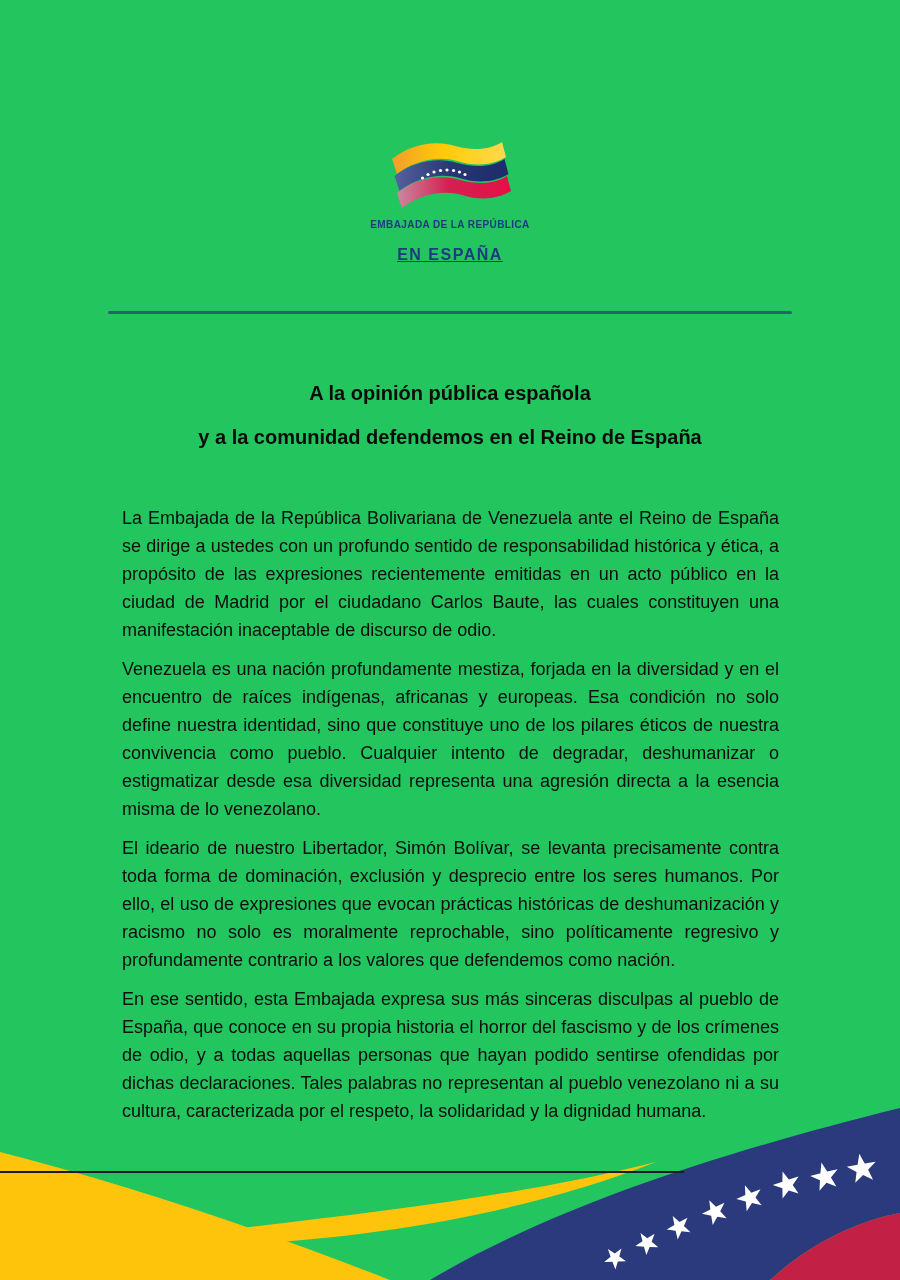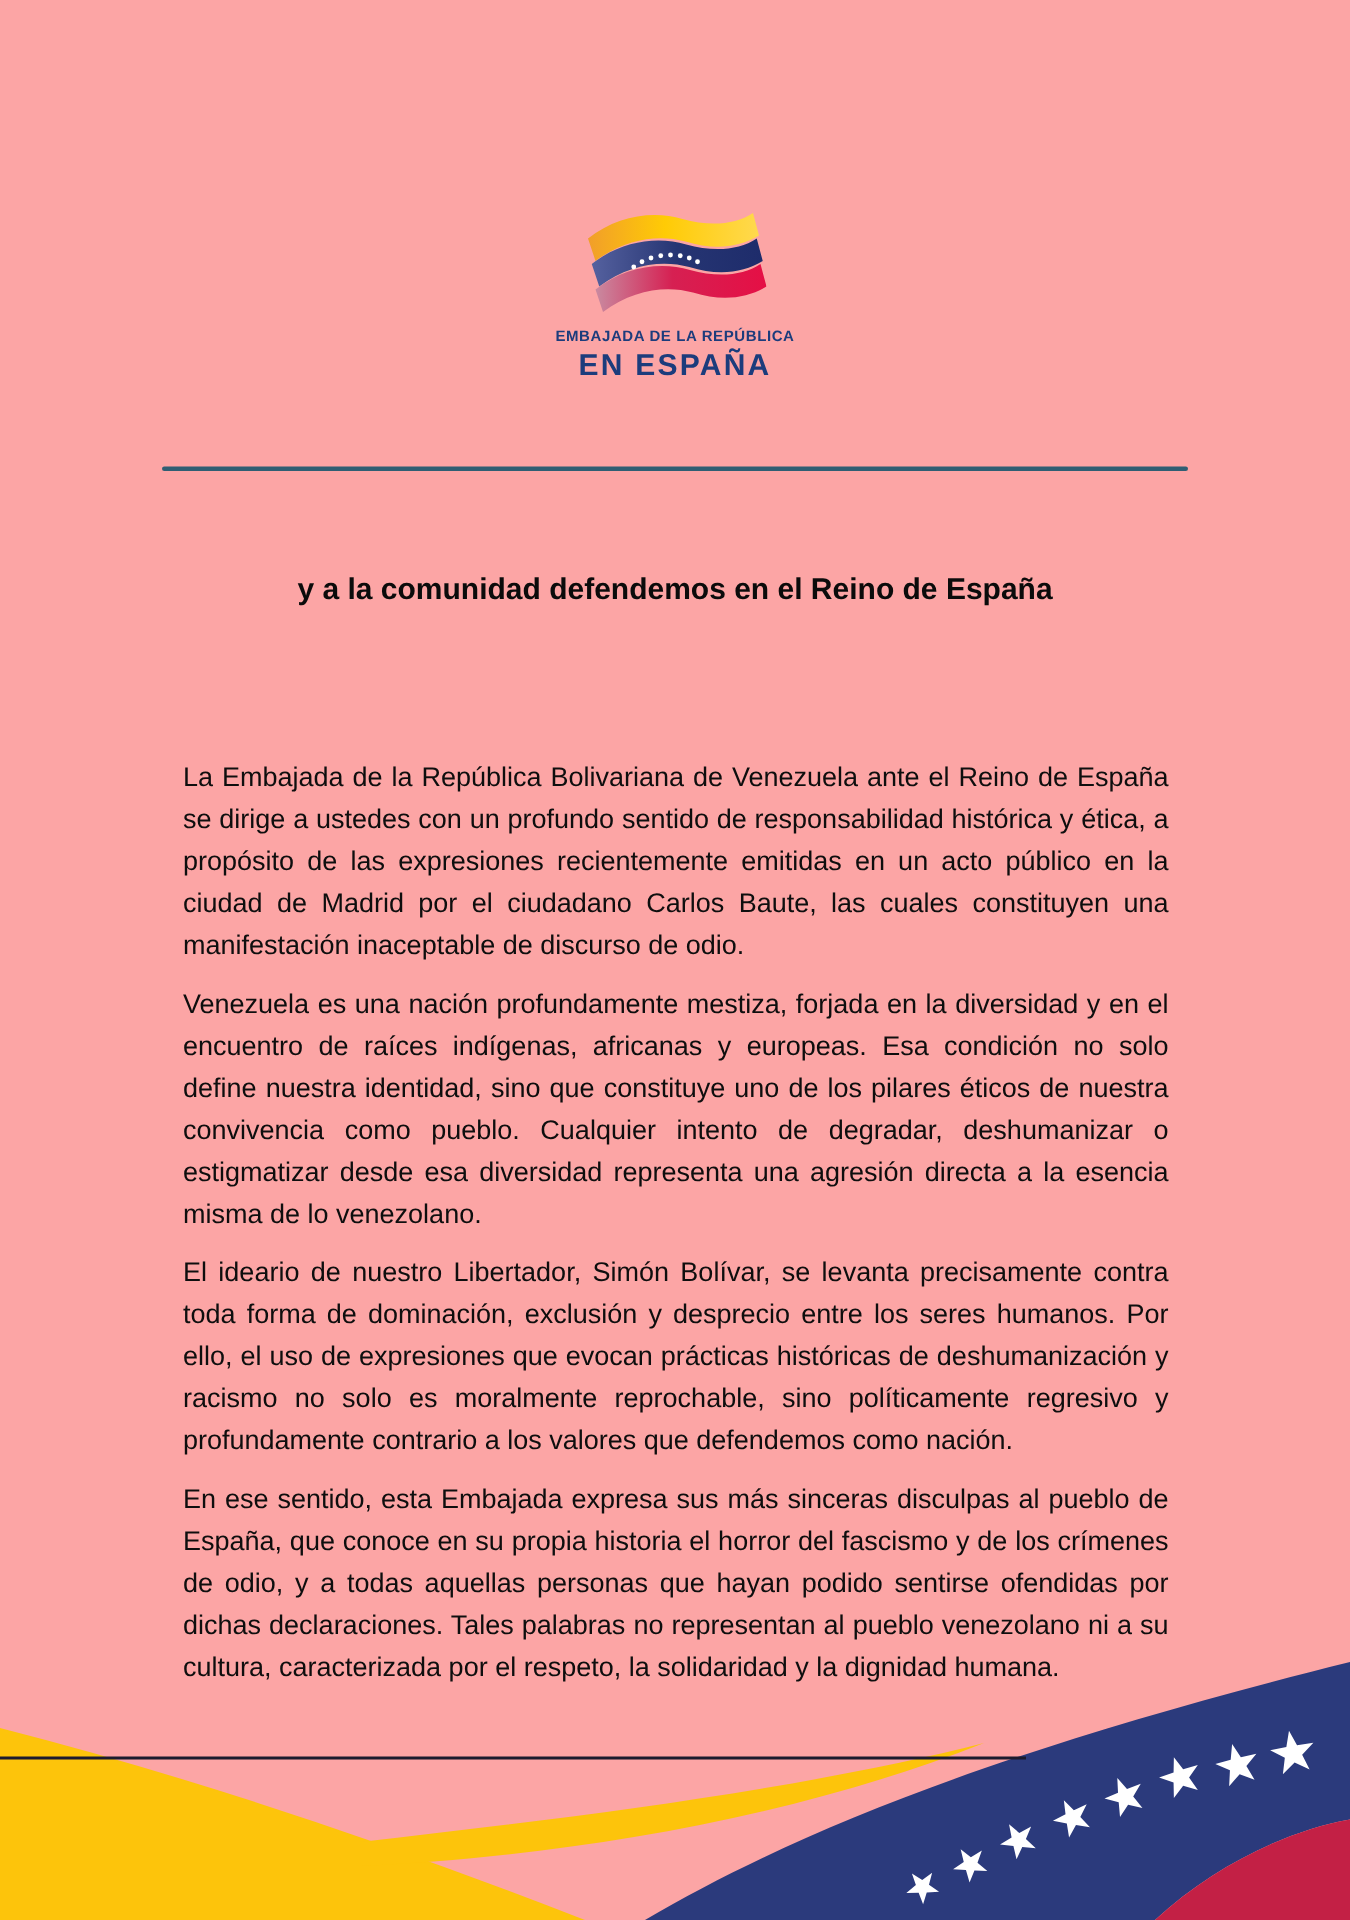--- a/index.html
+++ b/index.html
@@ -1,30 +1,30 @@
 <!DOCTYPE html>
 <html><head>
 <meta charset="utf-8">
 <style>
   html,body{margin:0;padding:0;background:#ffffff;}
   .page{
     position:relative;width:900px;height:1280px;margin:0 auto;
-    background:#fca5a5;overflow:hidden;
+    background:#22c55e;overflow:hidden;
     font-family:"Liberation Sans", sans-serif;color:#111111;
   }
   
   .logo-block{position:absolute;top:136px;left:0;width:100%;text-align:center;}
   .logo-flag{display:block;margin:0 auto;width:122px;height:80px;}
   .logo-org{
     color:#1c3c7c;font-weight:bold;font-size:10px;letter-spacing:.4px;
     line-height:12px;margin-top:3px;
   }
   .logo-country{
-    color:#1c3c7c;font-weight:bold;font-size:20px;letter-spacing:1.5px;
-    line-height:24px;margin-top:1px;
+    color:#1c3c7c;font-weight:bold;font-size:16px;letter-spacing:1.5px;
+    line-height:24px;margin-top:12px;text-decoration:underline;
   }
   
   .header-rule{
     position:absolute;top:311px;left:108px;width:684px;height:3px;
     border:none;margin:0;border-radius:2px;
   }
   
   .doc-title{position:absolute;top:370px;left:0;width:100%;text-align:center;
     font-weight:bold;font-size:20px;color:#0b0b0b;}
   .doc-title .t-line{margin:0 0 24px 0;line-height:20px;}
@@ -80,20 +80,21 @@
       </g>
       <use href="#band" x="5" y="37" fill="url(#gR)"></use>
     </svg>
     <div class="logo-org">EMBAJADA DE LA REPÚBLICA</div>
     <div class="logo-country">EN ESPAÑA</div>
   </header>
 
   <hr class="header-rule" style="background:#2f5e73;">
 
   <h1 class="doc-title">
+    <div class="t-line">A la opinión pública española</div>
     <div class="t-line">y a la comunidad defendemos en el Reino de España</div>
   </h1>
 
   <main class="body-text">
     <p>La Embajada de la República Bolivariana de Venezuela ante el Reino de España se dirige a ustedes con un profundo sentido de responsabilidad histórica y ética, a propósito de las expresiones recientemente emitidas en un acto público en la ciudad de Madrid por el ciudadano Carlos Baute, las cuales constituyen una manifestación inaceptable de discurso de odio.</p>
     <p>Venezuela es una nación profundamente mestiza, forjada en la diversidad y en el encuentro de raíces indígenas, africanas y europeas. Esa condición no solo define nuestra identidad, sino que constituye uno de los pilares éticos de nuestra convivencia como pueblo. Cualquier intento de degradar, deshumanizar o estigmatizar desde esa diversidad representa una agresión directa a la esencia misma de lo venezolano.</p>
     <p>El ideario de nuestro Libertador, Simón Bolívar, se levanta precisamente contra toda forma de dominación, exclusión y desprecio entre los seres humanos. Por ello, el uso de expresiones que evocan prácticas históricas de deshumanización y racismo no solo es moralmente reprochable, sino políticamente regresivo y profundamente contrario a los valores que defendemos como nación.</p>
     <p>En ese sentido, esta Embajada expresa sus más sinceras disculpas al pueblo de España, que conoce en su propia historia el horror del fascismo y de los crímenes de odio, y a todas aquellas personas que hayan podido sentirse ofendidas por dichas declaraciones. Tales palabras no representan al pueblo venezolano ni a su cultura, caracterizada por el respeto, la solidaridad y la dignidad humana.</p>
   </main>
 

